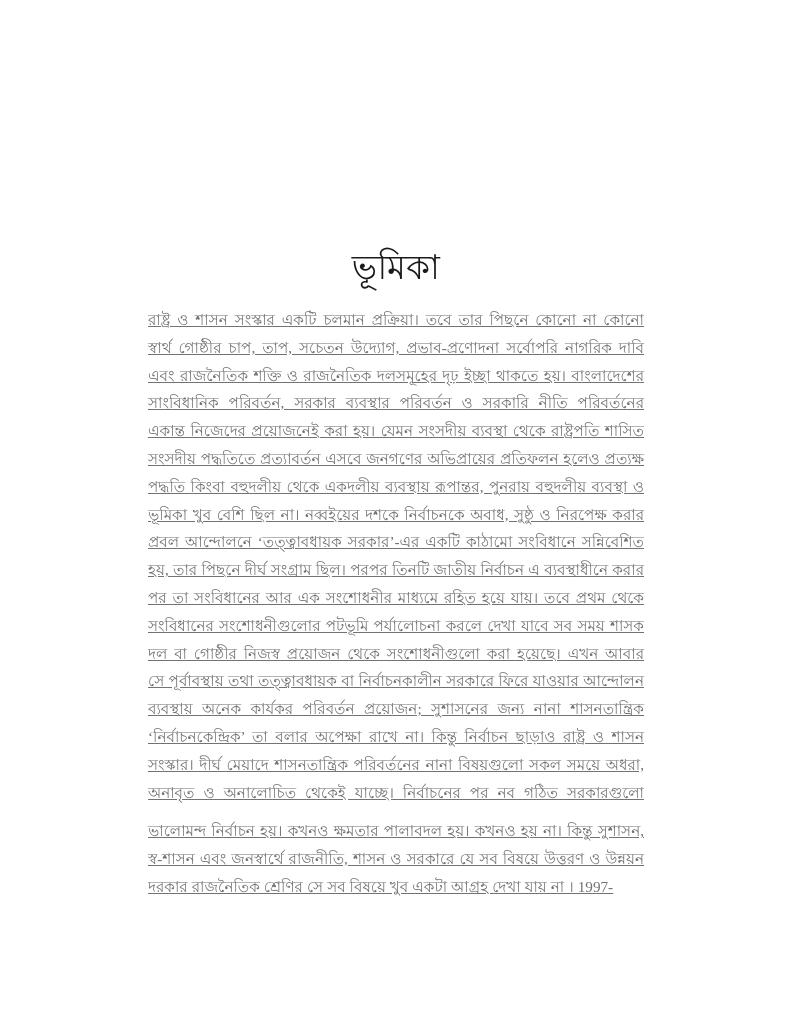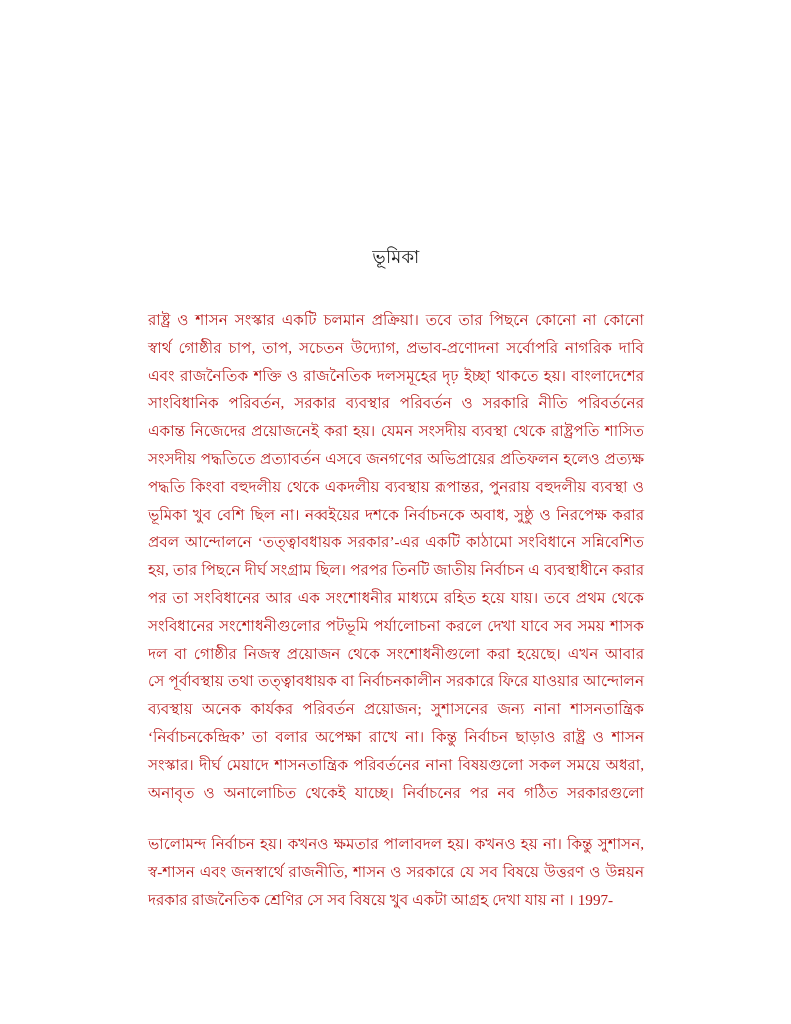--- a/index.html
+++ b/index.html
@@ -27,45 +27,46 @@
     left: 148px;
     top: 0;
     width: 496px;
   }
   .chapter-title {
     position: absolute;
     left: 0;
     top: 228px;
     width: 496px;
     text-align: center;
-    font-size: 18px;
+    font-size: 34px;
     line-height: 34px;
     font-weight: 400;
     letter-spacing: 0.3px;
     color: #1a1a1a;
     white-space: pre;
   }
   .body-block {
     position: absolute;
     left: 0;
     top: 306px;
     width: 496px;
   }
   .para {
     margin: 0;
     font-size: 15.2px;
     line-height: 27.8px;
     text-align: justify;
     text-justify: inter-word;
-    color: #b91c1c;
+    color: #737373;
     word-spacing: 0.2px;
     hyphens: none;
+    text-decoration: underline;
   }
   .para + .para {
-    margin-top: 24px;
+    margin-top: 11px;
   }
   .para:last-child {
     text-align: left;
   }
   .para-justified span.ln {
     display: block;
     text-align: justify;
     text-align-last: justify;
     white-space: normal;
   }

